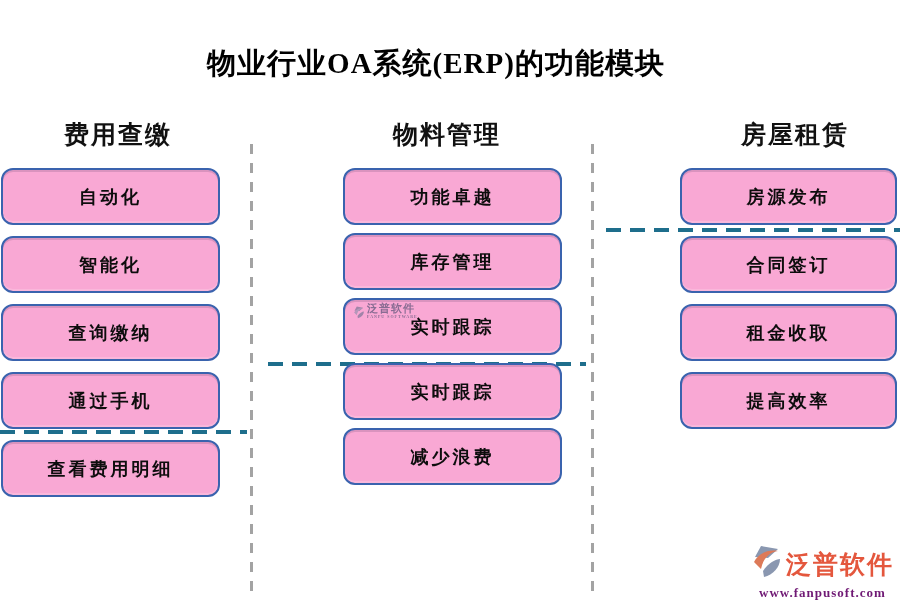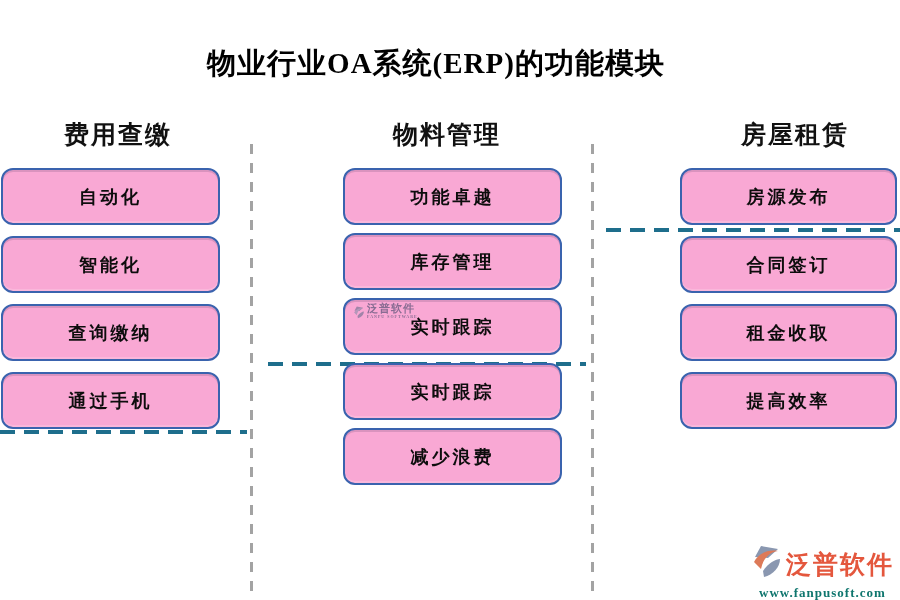--- a/index.html
+++ b/index.html
@@ -50,21 +50,21 @@
   .watermark .wm-name{font-size:11px;font-weight:700;color:#2e3c5e;letter-spacing:1px;}
   .watermark .wm-sub{font-size:4px;color:#2e3c5e;letter-spacing:1px;margin-top:1px;}
   .footer{
     position:absolute;top:545px;right:6px;display:flex;flex-direction:column;align-items:center;
   }
   .footer .brand-row{display:flex;align-items:center;gap:3px;}
   .footer .brand-name{
     font-size:25px;font-weight:700;color:#E4573D;letter-spacing:2px;line-height:1;
   }
   .footer .brand-url{
-    font-size:13px;font-weight:700;color:#0f766e;letter-spacing:1px;margin-top:2px;
+    font-size:13px;font-weight:700;color:#701a75;letter-spacing:1px;margin-top:2px;
   }
 </style>
 </head>
 <body>
 
 <div class="title">物业行业OA系统(ERP)的功能模块</div>
 
 <div class="col-header hdr-1">费用查缴</div>
 <div class="col-header hdr-2">物料管理</div>
 <div class="col-header hdr-3">房屋租赁</div>
@@ -74,20 +74,21 @@
 
 <div class="hdash hd-1"></div>
 <div class="hdash hd-2"></div>
 <div class="hdash hd-3"></div>
 
 <div class="column col-1">
   <div class="node">自动化</div>
   <div class="node">智能化</div>
   <div class="node">查询缴纳</div>
   <div class="node">通过手机</div>
+  <div class="node">查看费用明细</div>
 </div>
 
 <div class="column col-2">
   <div class="node">功能卓越</div>
   <div class="node">库存管理</div>
   <div class="node">
     <div class="watermark">
       <span>
         <svg width="12" height="13" viewBox="0 0 32 34">
           <path d="M10 1 L27 4 L17 13 L4 12 Z" fill="#5a6886"></path>

